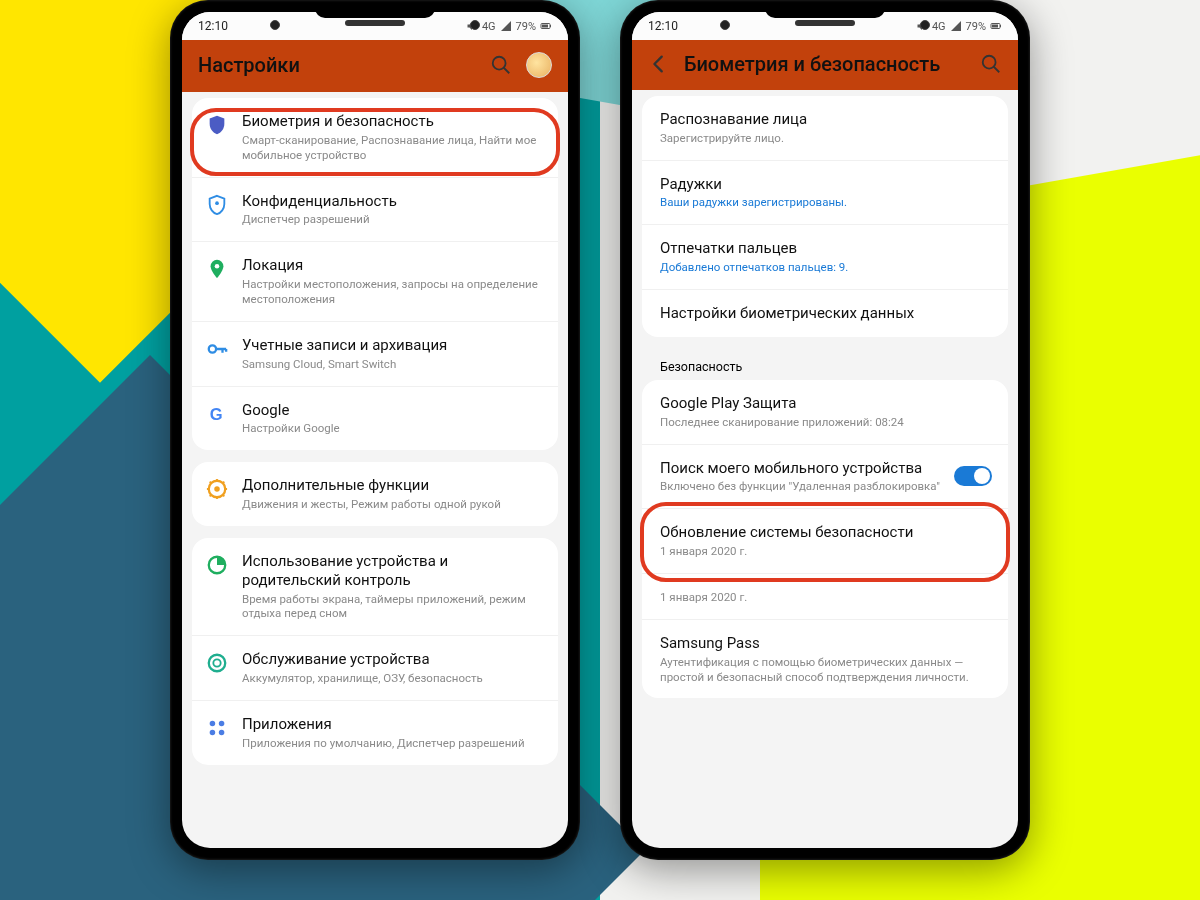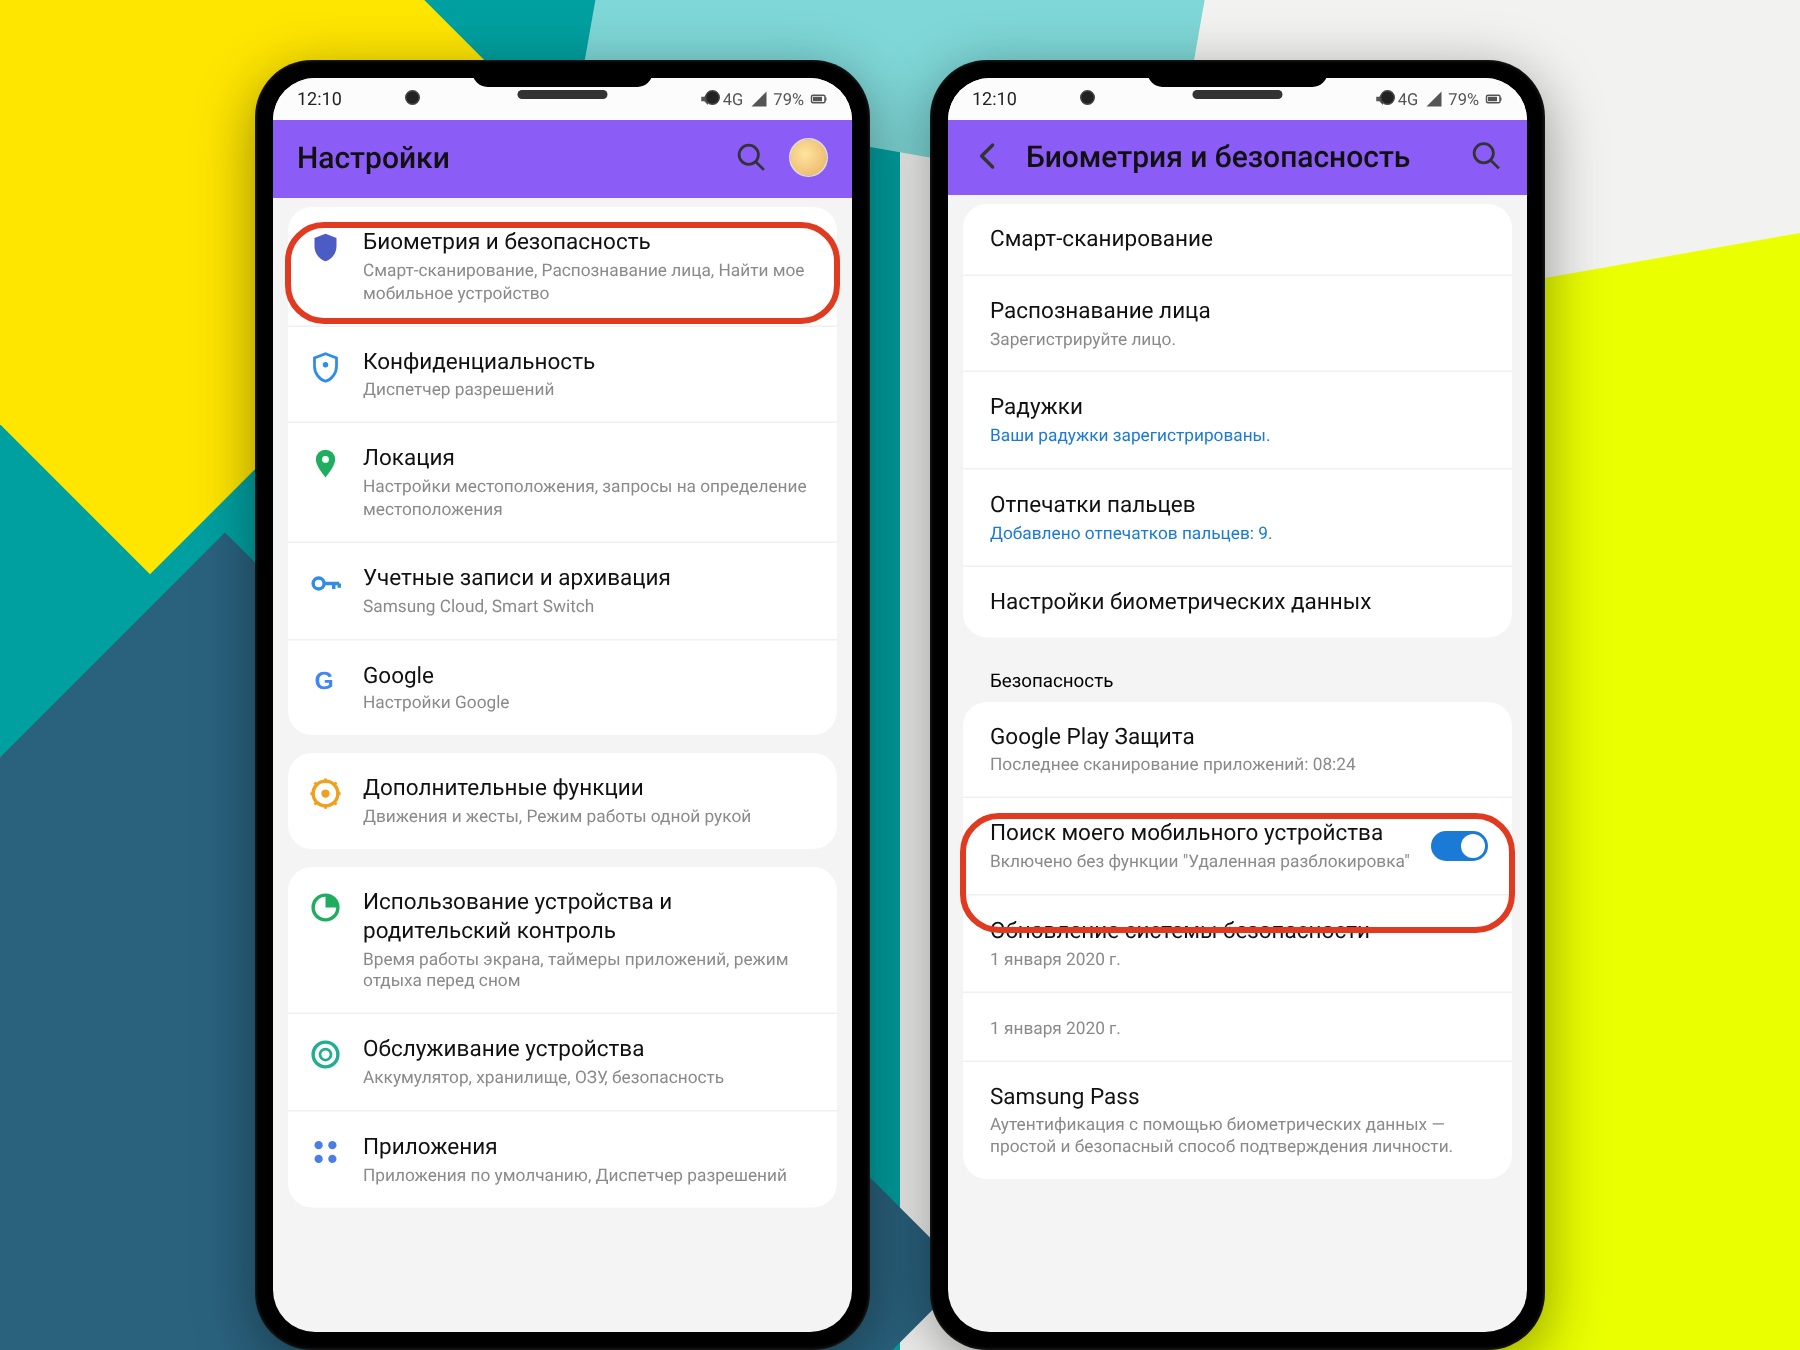--- a/index.html
+++ b/index.html
@@ -12,21 +12,21 @@
   background: #008299;
 }
 
 .bg { position: absolute; inset: 0; overflow: hidden; }
 .bg .c1 { position:absolute; left:0; top:0; width:600px; height:900px; background:#00a0a0; }
 .bg .c2 { position:absolute; left:600px; top:0; width:600px; height:900px; background:#f2f2f0; }
 .bg .c3 { position:absolute; left:760px; top:180px; width:600px; height:800px; background:#eaff00; transform:skewY(-10deg); }
 .bg .c4 { position:absolute; left:-100px; top:-100px; width:400px; height:400px; background:#ffe600; transform:rotate(45deg); }
 .bg .c5 { position:absolute; left:-200px; top:500px; width:700px; height:700px; background:#2a627e; transform:rotate(45deg); }
 .bg .c6 { position:absolute; left:400px; top:-100px; width:400px; height:200px; background:#7fd7d7; transform:rotate(10deg); }
-.phones { position:absolute; inset:0; display:flex; justify-content:center; align-items:flex-end; gap:40px; }
+.phones { position:absolute; inset:0; display:flex; justify-content:center; align-items:flex-start; gap:40px; }
 .phone {
   width: 410px;
   height: 860px;
   background: #000;
   border-radius: 38px;
   padding: 12px;
   box-shadow: 0 10px 40px rgba(0,0,0,0.4), inset 0 0 3px rgba(255,255,255,.2);
   position: relative;
 }
 .phone::before {
@@ -48,21 +48,21 @@
   display:flex; flex-direction:column;
 }
 .statusbar {
   height:28px; background:#fcfcfc;
   display:flex; align-items:center; justify-content:space-between;
   padding:0 16px; font-size:12px; color:#222;
 }
 .status-right { display:flex; align-items:center; gap:4px; font-size:11px; color:#555;}
 .status-right svg { width:12px; height:12px; }
 .header {
-  background:#8b5cf6;
+  background:#c2410c;
   padding:12px 16px 14px;
   display:flex; align-items:center; gap:14px;
 }
 .header h1 { font-size:20px; font-weight:500; color:#111; flex:1; }
 .back-btn { width:22px; height:22px; display:flex; align-items:center; justify-content:center; }
 .search-btn { width:22px; height:22px; display:flex; align-items:center; justify-content:center; }
 .avatar { width:26px; height:26px; border-radius:50%; background:radial-gradient(circle at 40% 40%, #ffe4a0, #e8b060); border:1px solid #ddd; }
 .content { flex:1; overflow:hidden; padding:6px 10px; }
 .card { background:#fff; border-radius:16px; margin-bottom:12px; overflow:hidden; }
 .row {
@@ -288,25 +288,20 @@
           <svg viewBox="0 0 24 24">
               <circle cx="10" cy="10" r="7" fill="none" stroke="#333" stroke-width="2"></circle>
               <line x1="15" y1="15" x2="21" y2="21" stroke="#333" stroke-width="2"></line>
             </svg>
         </div>
       </div>
       <div class="content" id="right-content">
           <div class="card">
             <div class="row noicon">
               <div class="txt">
-                <div class="title">Смарт-сканирование</div>
-              </div>
-            </div>
-            <div class="row noicon">
-              <div class="txt">
                 <div class="title">Распознавание лица</div>
                 <div class="sub">Зарегистрируйте лицо.</div>
               </div>
             </div>
             <div class="row noicon">
               <div class="txt">
                 <div class="title">Радужки</div>
                 <div class="sub link">Ваши радужки зарегистрированы.</div>
               </div>
             </div>

